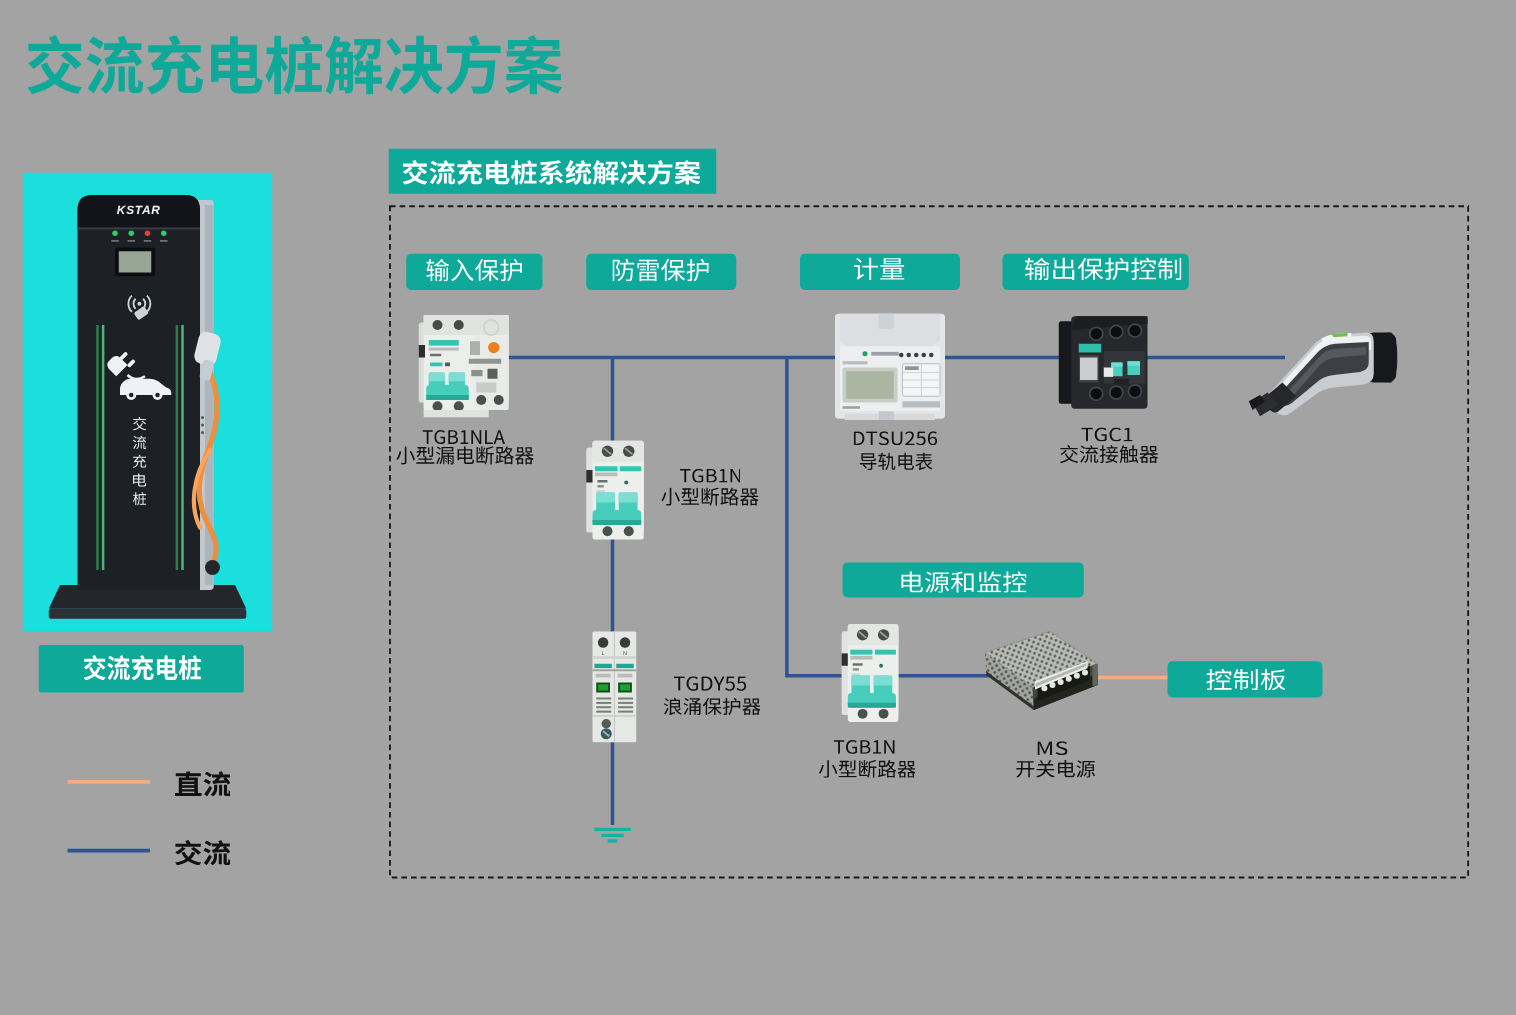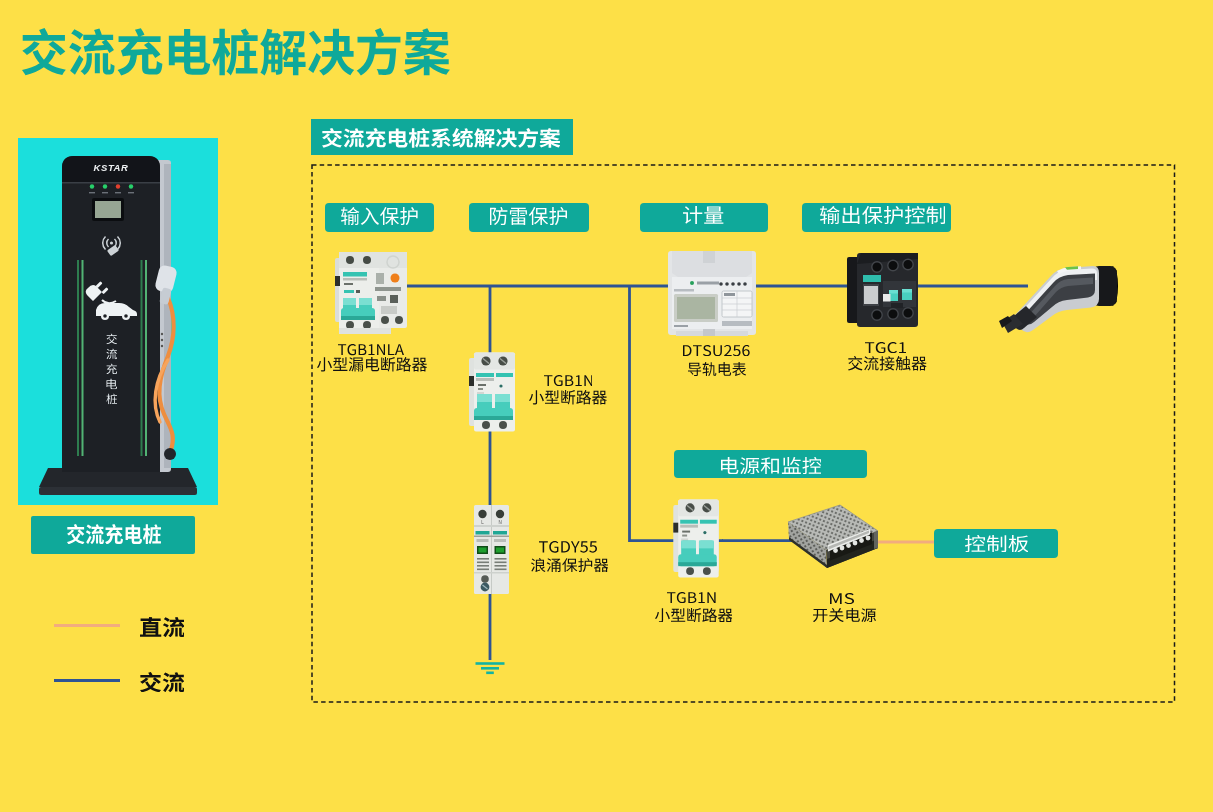--- a/index.html
+++ b/index.html
@@ -1,15 +1,15 @@
 <!DOCTYPE html>
 <html><head><meta charset="utf-8">
 <style>
 html,body{margin:0;padding:0;background:#fff;}
-#page{position:relative;width:1213px;height:812px;background:#fde047;overflow:hidden;
+#page{position:relative;width:1213px;height:812px;background:#a3a3a3;overflow:hidden;
 font-family:"Liberation Sans",sans-serif;}
 .box{position:absolute;background:#0FA99A;border-radius:4px;}
 .abs{position:absolute;}
 </style></head><body>
 <div id="page">
 <svg style="position:absolute;left:22.0px;top:28.0px" width="428.00" height="47.60" viewBox="4.40 -86.30 894.00 95.70" preserveAspectRatio="none">
       <path d="M29.6 -59.7C24.0 -52.5 14.2 -45.1 5.1 -40.6C7.9 -38.6 12.5 -34.2 14.7 -31.8C23.6 -37.3 34.4 -46.4 41.4 -55.2ZM59.6 -53.5C68.5 -47.1 79.7 -37.6 84.6 -31.3L94.9 -39.2C89.3 -45.5 77.7 -54.4 69.0 -60.3ZM37.3 -41.9 26.5 -38.6C30.4 -29.6 35.2 -21.9 41.2 -15.4C31.3 -8.9 18.9 -4.6 4.4 -1.8C6.7 0.8 10.3 6.2 11.7 8.9C26.5 5.3 39.4 0.1 50.0 -7.4C60.1 0.2 72.8 5.4 88.6 8.4C90.1 5.2 93.3 0.2 95.9 -2.4C81.1 -4.6 69.0 -8.9 59.4 -15.2C66.0 -21.7 71.3 -29.5 75.3 -38.9L63.2 -42.4C60.2 -34.6 55.8 -28.0 50.2 -22.6C44.7 -28.1 40.4 -34.5 37.3 -41.9ZM40.1 -82.2C41.8 -79.2 43.7 -75.5 45.0 -72.3H5.9V-60.6H94.1V-72.3H58.5L58.8 -72.4C57.5 -76.2 54.2 -81.9 51.5 -86.2Z M156.5 -35.6V4.6H167.0V-35.6ZM139.5 -35.6V-26.4C139.5 -17.9 138.2 -7.4 126.7 0.6C129.4 2.3 133.4 6.0 135.1 8.4C148.7 -1.3 150.3 -15.1 150.3 -26.0V-35.6ZM173.2 -35.6V-5.9C173.2 0.8 173.9 3.0 175.6 4.7C177.3 6.4 180.0 7.2 182.4 7.2C183.8 7.2 186.0 7.2 187.6 7.2C189.4 7.2 191.7 6.7 193.1 5.8C194.7 4.9 195.7 3.4 196.4 1.3C197.1 -0.7 197.5 -5.9 197.7 -10.4C195.0 -11.4 191.4 -13.1 189.6 -14.9C189.5 -10.4 189.4 -6.8 189.2 -5.2C189.0 -3.7 188.8 -3.0 188.5 -2.6C188.2 -2.4 187.7 -2.3 187.2 -2.3C186.7 -2.3 186.0 -2.3 185.6 -2.3C185.2 -2.3 184.7 -2.5 184.6 -2.8C184.3 -3.1 184.2 -4.1 184.2 -5.6V-35.6ZM107.2 -75.0C113.5 -72.0 121.5 -66.9 125.2 -63.2L132.2 -72.9C128.2 -76.6 120.0 -81.1 113.8 -83.8ZM103.1 -47.3C109.6 -44.6 117.9 -39.9 121.8 -36.4L128.5 -46.4C124.2 -49.8 115.8 -54.0 109.4 -56.4ZM104.9 -0.3 115.0 7.8C121.1 -2.0 127.4 -13.4 132.7 -23.9L123.9 -31.9C117.9 -20.3 110.2 -7.8 104.9 -0.3ZM155.0 -82.5C156.3 -79.6 157.6 -76.1 158.5 -72.9H132.4V-62.2H149.5C146.2 -58.0 142.7 -53.7 141.2 -52.3C139.0 -50.4 135.5 -49.6 133.2 -49.1C134.0 -46.6 135.6 -40.9 136.0 -38.0C139.8 -39.4 145.1 -39.9 182.8 -42.6C184.5 -40.2 185.9 -38.0 186.9 -36.1L196.5 -42.3C193.3 -47.7 186.5 -55.9 181.0 -62.2H194.8V-72.9H171.0C169.8 -76.6 167.9 -81.4 166.1 -85.1ZM170.8 -58.1 175.8 -52.0 154.0 -50.8C156.9 -54.4 160.0 -58.4 162.9 -62.2H177.6Z M215.0 -29.0C217.7 -29.9 221.0 -30.4 231.1 -31.0C229.5 -17.0 225.0 -7.5 204.0 -1.8C206.8 0.9 210.2 6.0 211.6 9.3C236.7 1.4 242.5 -12.4 244.5 -31.7L255.2 -32.3V-8.3C255.2 3.3 258.3 7.1 270.2 7.1C272.5 7.1 280.4 7.1 282.8 7.1C293.1 7.1 296.3 2.3 297.6 -14.6C294.2 -15.5 288.8 -17.6 286.1 -19.8C285.7 -6.6 285.0 -4.2 281.7 -4.2C279.7 -4.2 273.7 -4.2 272.2 -4.2C268.8 -4.2 268.3 -4.7 268.3 -8.5V-32.9L277.4 -33.3C279.5 -30.7 281.4 -28.2 282.7 -26.1L293.7 -32.9C288.6 -40.4 277.8 -50.9 269.2 -58.2L259.2 -52.3C262.0 -49.8 264.9 -46.9 267.8 -43.9L231.3 -42.7C236.1 -47.3 241.0 -52.7 245.4 -58.3H293.9V-69.9H251.5L260.2 -72.5C258.7 -76.2 255.6 -81.6 252.7 -85.7L240.2 -82.6C242.6 -78.7 245.3 -73.6 246.7 -69.9H206.1V-58.3H229.1C224.6 -52.3 219.8 -47.2 217.8 -45.6C215.3 -43.1 213.2 -41.6 210.9 -41.1C212.3 -37.6 214.3 -31.6 215.0 -29.0Z M342.9 -38.1V-28.8H323.5V-38.1ZM355.8 -38.1H375.4V-28.8H355.8ZM342.9 -49.1H323.5V-58.8H342.9ZM355.8 -49.1V-58.8H375.4V-49.1ZM311.1 -70.5V-11.2H323.5V-17.0H342.9V-11.7C342.9 3.7 346.8 7.8 360.6 7.8C363.7 7.8 376.5 7.8 379.8 7.8C392.0 7.8 395.7 2.0 397.4 -13.8C394.5 -14.4 390.6 -16.0 387.6 -17.6V-70.5H355.8V-84.4H342.9V-70.5ZM385.4 -17.0C384.6 -6.9 383.4 -4.3 378.5 -4.3C375.9 -4.3 364.7 -4.3 362.0 -4.3C356.5 -4.3 355.8 -5.2 355.8 -11.6V-17.0Z M416.8 -85.0V-66.3H403.9V-55.2H416.3C413.4 -43.1 408.0 -29.0 401.9 -21.2C403.8 -18.0 406.5 -12.5 407.6 -9.1C411.0 -14.1 414.1 -21.3 416.8 -29.2V8.9H428.1V-37.1C430.0 -33.1 431.8 -29.1 432.8 -26.3L439.7 -34.4C438.1 -37.2 430.8 -48.7 428.1 -52.2V-55.2H438.9V-66.3H428.1V-85.0ZM451.0 -5.9V5.0H496.4V-5.9H479.9V-29.9H493.3V-40.7H479.9V-57.7H468.6V-40.7H455.8V-29.9H468.6V-5.9ZM461.4 -81.4C463.4 -78.4 465.6 -74.6 467.0 -71.5H441.5V-43.5C441.5 -29.9 440.7 -11.4 431.5 1.3C433.9 2.6 438.6 6.8 440.4 9.0C450.9 -5.1 452.8 -28.0 452.8 -43.4V-60.4H496.6V-71.5H472.8L478.7 -74.0C477.4 -77.2 474.3 -82.0 471.6 -85.4Z M525.1 -50.4V-41.8H519.7V-50.4ZM533.0 -50.4H538.7V-41.8H533.0ZM518.4 -59.2C519.7 -61.6 520.8 -64.0 521.9 -66.6H531.8C531.0 -64.0 530.0 -61.4 529.0 -59.2ZM516.8 -85.0C514.0 -73.1 508.8 -61.4 501.9 -54.0C504.0 -52.7 507.7 -49.6 509.8 -47.6V-32.7C509.8 -21.5 509.2 -6.6 502.4 3.8C504.8 4.9 509.2 7.6 511.0 9.3C515.3 2.9 517.5 -5.7 518.6 -14.3H525.1V2.7H533.0V-0.8C534.1 1.9 535.0 5.4 535.2 7.7C539.7 7.7 542.8 7.5 545.4 5.7C547.9 4.0 548.5 1.0 548.5 -3.3V-24.1C550.9 -23.0 555.0 -20.9 556.9 -19.6C558.4 -21.8 559.7 -24.4 561.0 -27.4H570.4V-18.3H551.4V-8.0H570.4V8.9H581.8V-8.0H596.7V-18.3H581.8V-27.4H594.6V-37.5H581.8V-45.4H570.4V-37.5H564.4C564.9 -39.6 565.4 -41.7 565.8 -43.8L557.0 -45.6C567.0 -51.2 570.7 -59.6 572.4 -70.0H583.5C583.1 -61.7 582.6 -58.3 581.7 -57.2C581.0 -56.3 580.2 -56.2 579.0 -56.2C577.7 -56.2 575.0 -56.3 571.8 -56.6C573.3 -54.0 574.3 -49.9 574.5 -46.9C578.6 -46.8 582.4 -46.8 584.7 -47.2C587.2 -47.5 589.1 -48.4 590.8 -50.4C593.0 -53.1 593.8 -60.0 594.3 -76.0C594.4 -77.3 594.5 -79.9 594.5 -79.9H550.4V-70.0H561.6C560.2 -62.6 557.2 -56.6 548.5 -52.7V-59.2H539.4C541.5 -63.3 543.6 -67.8 545.0 -71.7L537.9 -76.1L536.3 -75.7H525.3C526.1 -78.0 526.8 -80.4 527.4 -82.7ZM525.1 -33.2V-23.1H519.4C519.6 -26.4 519.7 -29.7 519.7 -32.6V-33.2ZM533.0 -33.2H538.7V-23.1H533.0ZM533.0 -14.3H538.7V-3.5C538.7 -2.5 538.5 -2.2 537.6 -2.2L533.0 -2.3ZM548.5 -24.6V-51.6C550.7 -49.6 552.9 -46.4 554.0 -44.1L556.0 -45.1C554.6 -37.5 552.0 -29.9 548.5 -24.6Z M603.7 -75.3C609.3 -68.4 616.3 -58.9 619.2 -53.0L629.6 -59.6C626.3 -65.6 618.9 -74.6 613.3 -81.0ZM602.4 -2.8 612.8 4.4C618.3 -5.7 624.1 -17.7 628.7 -28.7L619.7 -36.0C614.3 -23.9 607.4 -10.8 602.4 -2.8ZM677.2 -40.1H666.2C666.5 -43.5 666.6 -46.8 666.6 -50.1V-58.8H677.2ZM653.9 -85.0V-70.1H635.7V-58.8H653.9V-50.1C653.9 -46.9 653.8 -43.5 653.5 -40.1H631.2V-28.6H651.5C648.3 -18.0 641.2 -7.8 625.0 -0.5C627.9 1.8 632.1 6.5 633.8 9.2C649.7 0.8 658.1 -10.5 662.4 -22.5C668.0 -7.9 676.5 2.8 690.4 8.6C692.1 5.4 695.7 0.5 698.4 -1.9C685.3 -6.5 676.9 -16.1 672.2 -28.6H697.0V-40.1H688.7V-70.1H666.6V-85.0Z M741.6 -81.8C743.6 -77.9 746.0 -72.8 747.6 -68.9H705.2V-57.2H730.6C729.6 -36.0 727.7 -13.3 703.5 -0.5C706.8 2.0 710.5 6.2 712.3 9.4C730.4 -1.0 737.9 -16.7 741.2 -33.5H772.9C771.5 -15.6 769.7 -6.9 767.0 -4.6C765.6 -3.5 764.3 -3.3 762.1 -3.3C759.1 -3.3 752.1 -3.4 745.2 -4.0C747.5 -0.8 749.3 4.3 749.5 7.8C756.2 8.1 762.9 8.2 766.8 7.7C771.4 7.3 774.6 6.3 777.6 3.0C781.8 -1.3 783.9 -12.6 785.7 -39.9C785.9 -41.5 786.0 -45.1 786.0 -45.1H743.0C743.4 -49.1 743.7 -53.2 744.0 -57.2H794.9V-68.9H753.8L760.7 -71.8C759.1 -75.8 756.1 -81.8 753.4 -86.3Z M804.6 -23.5V-13.6H835.2C826.6 -8.1 814.1 -3.8 802.1 -1.7C804.6 0.6 807.9 5.1 809.5 8.0C821.9 5.0 834.5 -0.9 843.7 -8.3V8.9H855.7V-8.9C865.2 -1.1 878.1 4.9 890.7 7.9C892.4 4.8 895.8 0.2 898.4 -2.3C886.3 -4.2 873.7 -8.3 864.9 -13.6H895.7V-23.5H855.7V-30.4H843.7V-23.5ZM840.6 -82.4 842.7 -78.2H807.1V-62.9H818.2V-68.4H839.8C838.3 -66.0 836.5 -63.5 834.6 -61.0H805.4V-51.6H826.7C823.4 -48.0 820.1 -44.7 817.1 -41.9C823.5 -40.9 829.9 -39.8 836.1 -38.6C827.6 -36.8 817.6 -35.8 805.8 -35.3C807.5 -32.9 809.1 -29.2 810.0 -26.1C828.7 -27.5 843.3 -29.8 854.5 -34.6C865.9 -31.8 875.9 -28.8 883.3 -25.9L893.0 -34.0C885.8 -36.5 876.5 -39.1 866.2 -41.6C869.7 -44.4 872.6 -47.7 875.1 -51.6H894.6V-61.0H847.7L851.6 -66.1L844.1 -68.4H881.6V-62.9H893.1V-78.2H855.2C854.0 -80.6 852.3 -83.5 851.0 -85.8ZM861.8 -51.6C859.3 -48.8 856.4 -46.5 852.8 -44.5C847.1 -45.7 841.2 -46.8 835.4 -47.7L839.2 -51.6Z" fill="#0FA99A"></path>
     </svg>
 <div class="box" style="left:310.6px;top:119.2px;width:262.6px;height:36px;border-radius:0;"></div>
 <svg style="position:absolute;left:321.5px;top:128.2px" width="238.50" height="19.80" viewBox="4.40 -86.30 1094.00 95.80" preserveAspectRatio="none">

